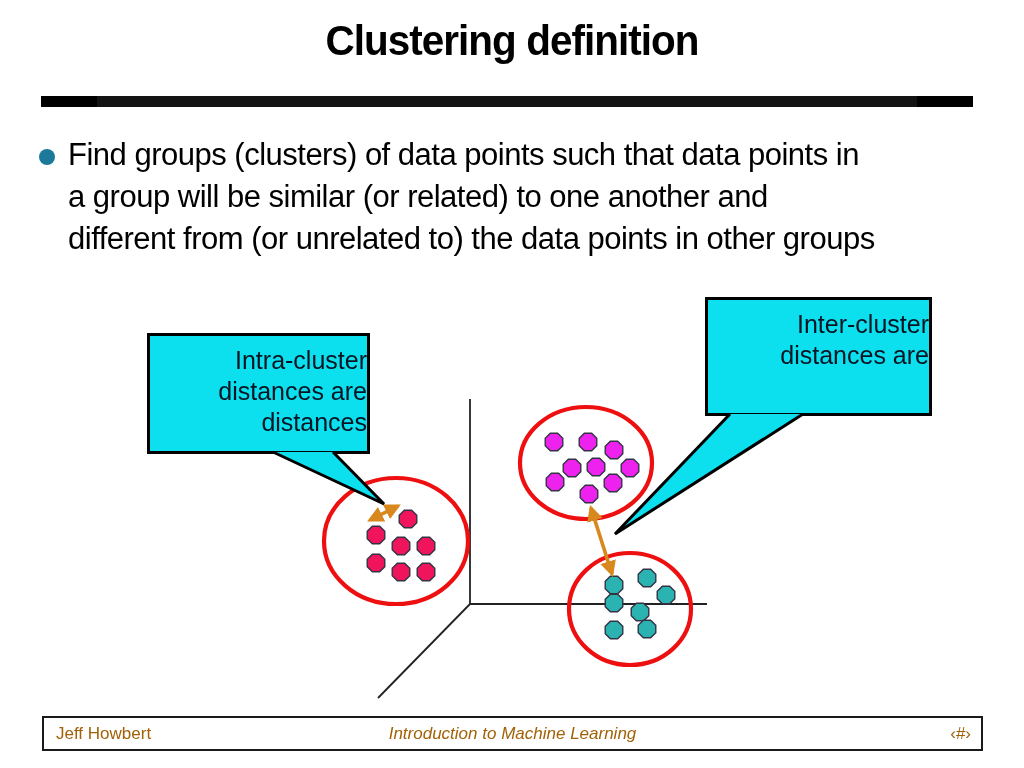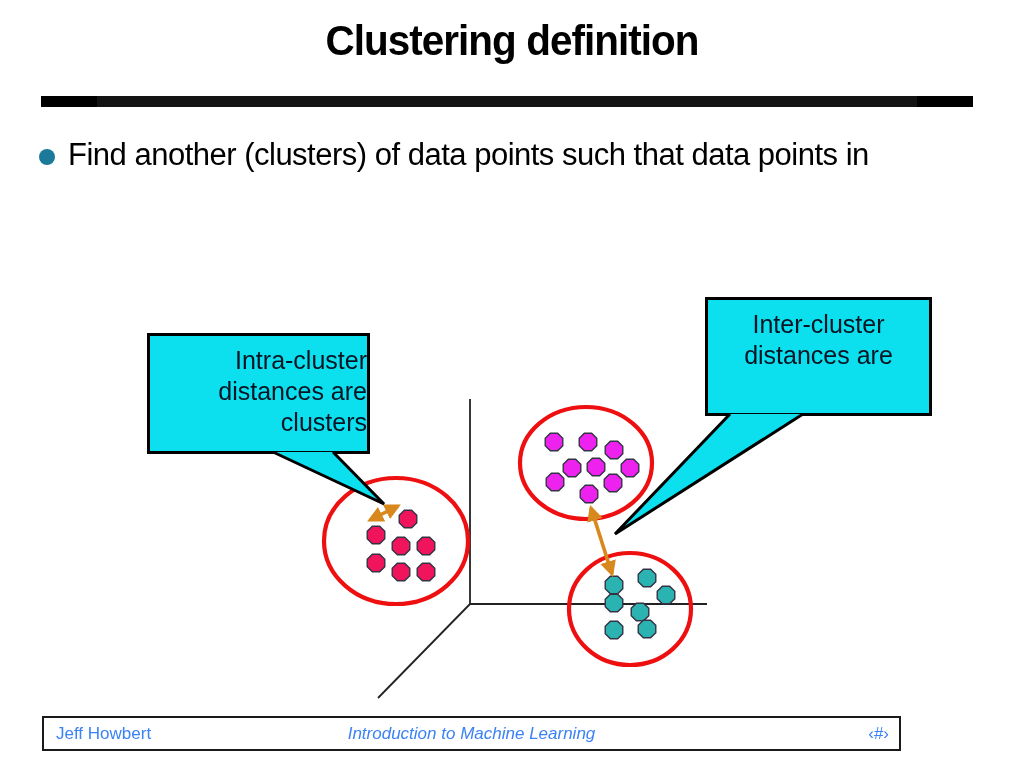--- a/index.html
+++ b/index.html
@@ -24,50 +24,52 @@
     position:absolute; left:68px; top:134px; width:940px;
     font-size:31px; line-height:42px; color:#000; letter-spacing:-0.5px;
   }
   .diagram-layer { position:absolute; left:0; top:0; pointer-events:none; }
   .callout {
     position:absolute; box-sizing:border-box; background:#0ce0ee;
     border:3px solid #000; text-align:center; color:#081424;
     font-size:25px; line-height:31px; padding-top:9px;
   }
   .callout-left  { left:147px; top:333px; width:223px; height:121px;text-align:right; }
-  .callout-right { left:705px; top:297px; width:227px; height:119px; }
+  .callout-right { left:705px; top:297px; width:227px; height:119px;text-align:right; }
   .callout span { display:block; }
   .footer {
-    position:absolute; left:42px; top:716px; width:859px; height:35px;
-    box-sizing:border-box; border:2px solid #1a1a1a; font-size:17px; color:#3b82f6;padding-left:44px;
+    position:absolute; left:42px; top:716px; width:941px; height:35px;
+    box-sizing:border-box; border:2px solid #1a1a1a; font-size:17px; color:#a16207;padding-left:44px;
   }
   .footer span { position:absolute; top:0; bottom:0; line-height:31px; white-space:nowrap; }
   .footer-author { left:12px; }
   .footer-course { left:0; right:0; text-align:center;font-style:italic; }
   .footer-term   { left:716px; width:160px; text-align:center; }
   .footer-page   { right:10px; }
 </style>
 </head>
 <body>
 
 <div class="slide">
 
   <h1 class="slide-title">Clustering definition</h1>
 
   <div class="title-rule"></div>
 
   <div class="bullet-dot"></div>
   <div class="bullet-text">
-    <div>Find another (clusters) of data points such that data points in</div>
+    <div>Find groups (clusters) of data points such that data points in</div>
+    <div>a group will be similar (or related) to one another and</div>
+    <div>different from (or unrelated to) the data points in other groups</div>
   </div>
 
   <div class="callout callout-left">
     <span>Intra-cluster</span>
     <span>distances are</span>
-    <span>clusters</span>
+    <span>distances</span>
   </div>
 
   <div class="callout callout-right">
     <span>Inter-cluster</span>
     <span>distances are</span>
   </div>
 
   <svg class="diagram-layer" width="1024" height="768" viewBox="0 0 1024 768">
     <defs>
       <marker id="arrowhead" viewBox="0 0 10 10" refX="8" refY="5" markerWidth="4.5" markerHeight="4.5" orient="auto-start-reverse">

